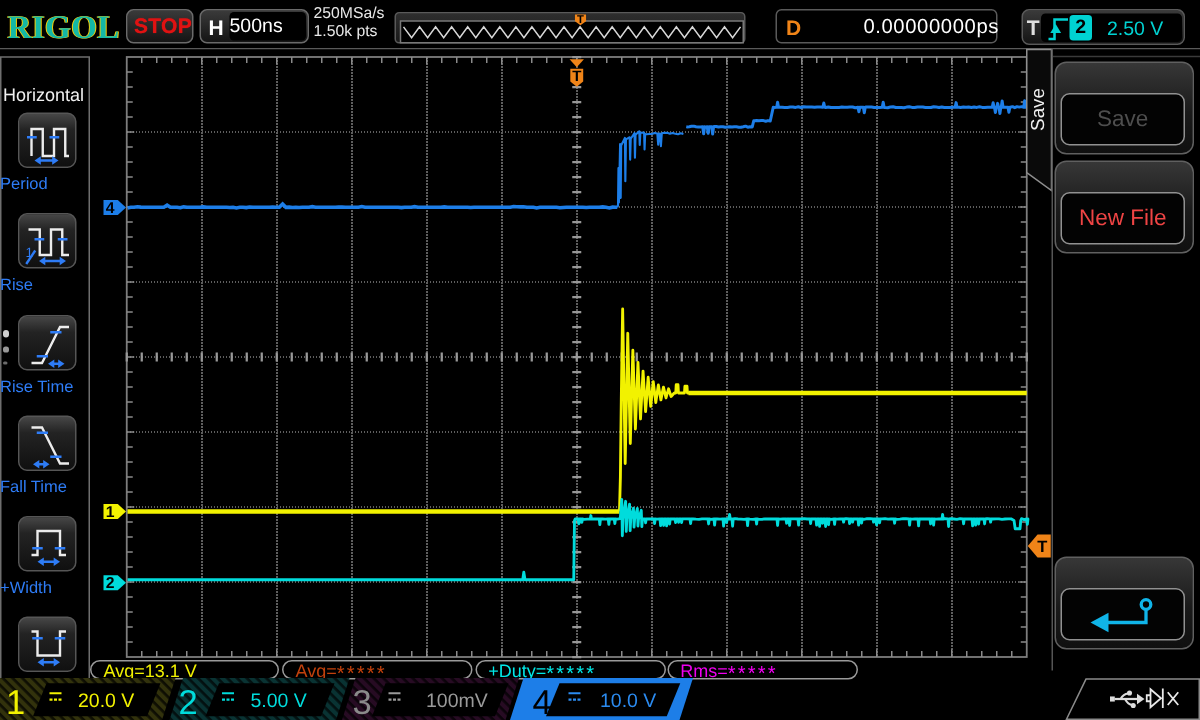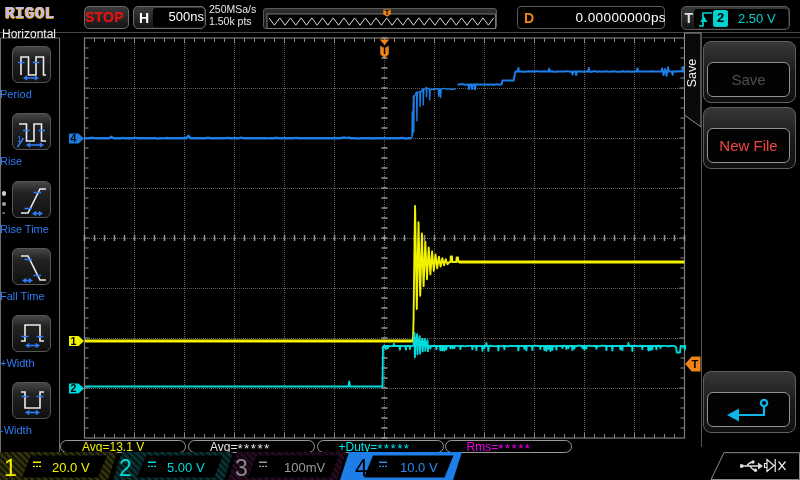--- a/index.html
+++ b/index.html
@@ -1,42 +1,42 @@
 <!DOCTYPE html>
 <html><head><meta charset="utf-8"><title>scope</title><style>
 *{margin:0;padding:0;box-sizing:border-box}
 html,body{width:800px;height:480px;background:#000;overflow:hidden;font-family:"Liberation Sans",sans-serif}
 #stage{position:relative;width:800px;height:480px;background:#000}
 #topbar{position:absolute;left:0;top:0;width:800px;height:32px;background:#000}
-#logo{position:absolute;left:5px;top:5px;font-family:Liberation Mono, monospace;font-weight:bold;font-size:16px;color:#c4b5fd;letter-spacing:0.3px;text-shadow:0.7px 0 #f8cd08,-0.7px 0 #f8cd08,0 0.5px #c89a00}
-#stopbtn{position:absolute;left:84px;top:6px;width:45px;height:22.5px;border:1px solid #6a6a6a;border-radius:5px;background:linear-gradient(#3a3a3a,#141414);color:#e01212;font-size:14px;font-weight:bold;text-align:left;line-height:21px;letter-spacing:0.2px;text-shadow:0 0 0.6px #e01212}
+#logo{position:absolute;left:5px;top:5px;font-family:Liberation Serif, serif;font-weight:bold;font-size:22px;color:#14b8a6;letter-spacing:0.3px;text-shadow:0.7px 0 #f8cd08,-0.7px 0 #f8cd08,0 0.5px #c89a00}
+#stopbtn{position:absolute;left:84px;top:6px;width:45px;height:22.5px;border:1px solid #6a6a6a;border-radius:5px;background:linear-gradient(#3a3a3a,#141414);color:#e01212;font-size:14px;font-weight:bold;text-align:right;line-height:21px;letter-spacing:0.2px;text-shadow:0 0 0.6px #e01212}
 #hbox{position:absolute;left:133px;top:6px;width:73px;height:22.5px;border:1px solid #6a6a6a;border-radius:5px;background:linear-gradient(#3a3a3a,#141414)}
 #hlet{position:absolute;left:5px;top:3px;font-size:14px;font-weight:bold;color:#fff}
-#hval{position:absolute;left:19px;top:1px;width:51px;height:18.5px;background:#000;border-radius:3px;color:#fff;font-size:13px;text-align:right;line-height:18px}
+#hval{position:absolute;left:19px;top:1px;width:51px;height:18.5px;background:#000;border-radius:3px;color:#fff;font-size:13px;text-align:left;line-height:18px}
 #rate{position:absolute;left:209px;top:4px;font-size:10.5px;line-height:11.5px;color:#e8e8e8}
 #preview{position:absolute;left:263px;top:8px;width:234px;height:21px;border:1px solid #5a5a5a;border-radius:3px;background:linear-gradient(#2e2e2e,#191919)}
 #dbox{position:absolute;left:517px;top:6px;width:148px;height:22.5px;border:1px solid #5a5a5a;border-radius:4px;background:#000}
 #dlet{position:absolute;left:6px;top:3px;font-size:14px;font-weight:bold;color:#f08418}
 #dval{position:absolute;left:30px;top:3px;width:118px;text-align:right;font-size:13.5px;color:#fff;letter-spacing:0.4px}
 #tgrp{position:absolute;left:681px;top:6px;width:109px;height:23.5px;border:1px solid #5a5a5a;border-radius:5px;background:linear-gradient(#3a3a3a,#141414)}
 #tfield{position:absolute;left:12px;top:1.5px;width:94px;height:19px;background:#000;border-radius:3px}
 #tlet{position:absolute;left:2.5px;top:3px;font-size:14px;font-weight:bold;color:#e0e0e0}
 #t2badge{position:absolute;left:31px;top:3px;width:15px;height:16.5px;background:#00d2d2;color:#000;border-radius:2.5px;font-size:13px;font-weight:bold;text-align:center;line-height:16.5px}
 #tval{position:absolute;left:56px;top:4px;color:#00d2d2;font-size:13px}
-#leftmenu{position:absolute;left:0;top:20px;width:60px;height:416px}
+#leftmenu{position:absolute;left:0;top:49px;width:60px;height:416px}
 #horiz{position:absolute;left:2px;top:7px;font-size:12px;color:#f0f0f0}
 .lbtn{position:absolute;left:12px;width:39px;height:37px;border:1px solid #565656;border-radius:6px;background:linear-gradient(#464646,#232323 30%,#101010)}
 .llab{position:absolute;left:0;width:62px;text-align:left;font-size:11px;color:#2e7cf6}
 .dot{position:absolute;border-radius:50%}
 #rightmenu{position:absolute;left:684px;top:32px;width:116px;height:416px}
 .rbtn{position:absolute;left:19px;width:93px;height:62px;border:1px solid #606060;border-radius:8px;background:linear-gradient(#373737,#1a1a1a 55%,#101010)}
 .rinner{position:absolute;left:3px;top:20px;width:83px;height:35px;background:#030303;border:1px solid #919191;border-radius:6px;text-align:center;line-height:34px;font-size:15px}
 .rinner.en{color:#ef4444}
 .rinner.dis{color:#4e4e4e}
-.meas{position:absolute;top:439.5px;height:13px;border:1px solid #9a9a9a;border-radius:7px;background:#000;font-size:12px;line-height:12.5px;padding-left:21px}
+.meas{position:absolute;top:439.5px;height:13px;border:1px solid #9a9a9a;border-radius:7px;background:#000;font-size:12px;line-height:12.5px;padding-left:8px}
 #chbar{position:absolute;left:0;top:452px}
 .ast{font-size:13.5px;letter-spacing:1.4px;position:relative;top:2px}
 </style></head>
 <body>
 <div id="stage">
 <svg style="position:absolute;left:0;top:0" width="800" height="480" viewBox="0 0 800 480">
 <line x1="0" y1="29" x2="800" y2="29" stroke="#383838" stroke-width="1"></line>
 <line x1="0" y1="32.3" x2="800" y2="32.3" stroke="#5a5a5a" stroke-width="1"></line>
 <line x1="684" y1="37.7" x2="800" y2="37.7" stroke="#3a3a3a" stroke-width="1"></line>
 <path d="M0.5,452 V38 H59.5 V452" fill="none" stroke="#6e6e6e" stroke-width="1"></path>
@@ -185,21 +185,21 @@
         <div class="rinner en">
           <svg width="84" height="36" viewBox="0 0 84 36" style="display:block">
 <circle cx="56" cy="10" r="3.2" fill="none" stroke="#10b4e8" stroke-width="2.2"></circle>
 <path d="M56,13 V22 H30" fill="none" stroke="#10b4e8" stroke-width="2.2"></path>
 <path d="M31,15.5 V28.5 L19,22 z" fill="#10b4e8"></path>
 </svg>
         </div>
       </div>
 </div>
 <div class="meas" style="left:60px;width:126px;color:#f0f000">Avg=13.1 V</div>
-<div class="meas" style="left:188px;width:127px;color:#e5e5e5">Avg=<span class="ast">*****</span></div>
+<div class="meas" style="left:188px;width:127px;color:#c2410c">Avg=<span class="ast">*****</span></div>
 <div class="meas" style="left:316.5px;width:127px;color:#00e8e8">+Duty=<span class="ast">*****</span></div>
 <div class="meas" style="left:444.5px;width:127px;color:#f000f0">Rms=<span class="ast">*****</span></div>
 <svg id="chbar" width="800" height="28" viewBox="0 452 800 28">
 <defs>
 <pattern id="h1" width="4.6" height="4.6" patternUnits="userSpaceOnUse" patternTransform="rotate(45 0 0)">
           <rect width="4.6" height="4.6" fill="#32320c"></rect>
           <rect width="4.6" height="1.8" fill="#0e0e03"></rect>
         </pattern>
 <pattern id="h2" width="4.6" height="4.6" patternUnits="userSpaceOnUse" patternTransform="rotate(45 0 0)">
           <rect width="4.6" height="4.6" fill="#093333"></rect>

